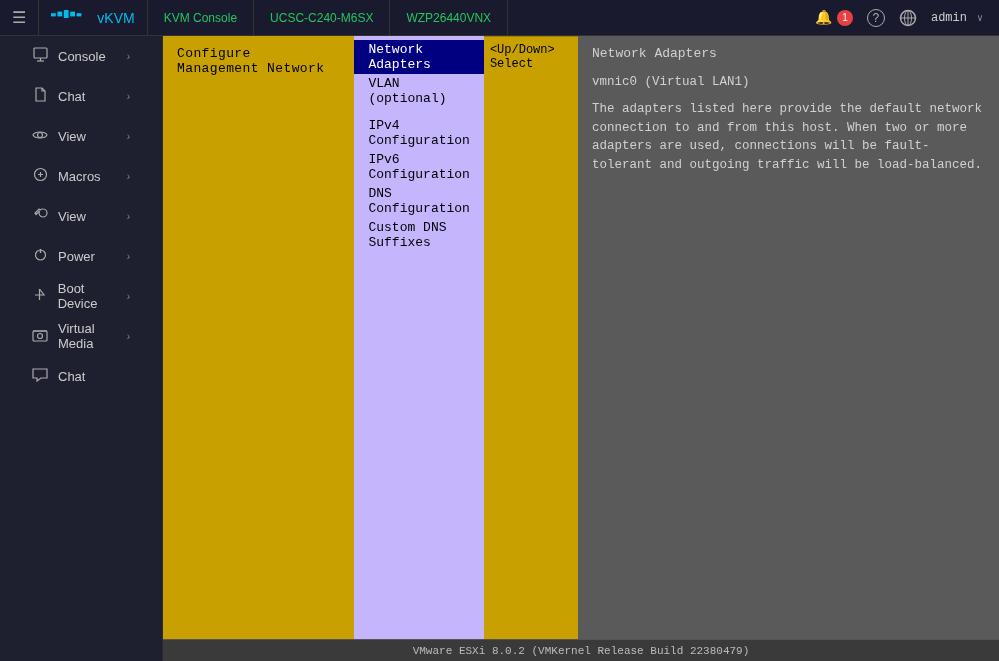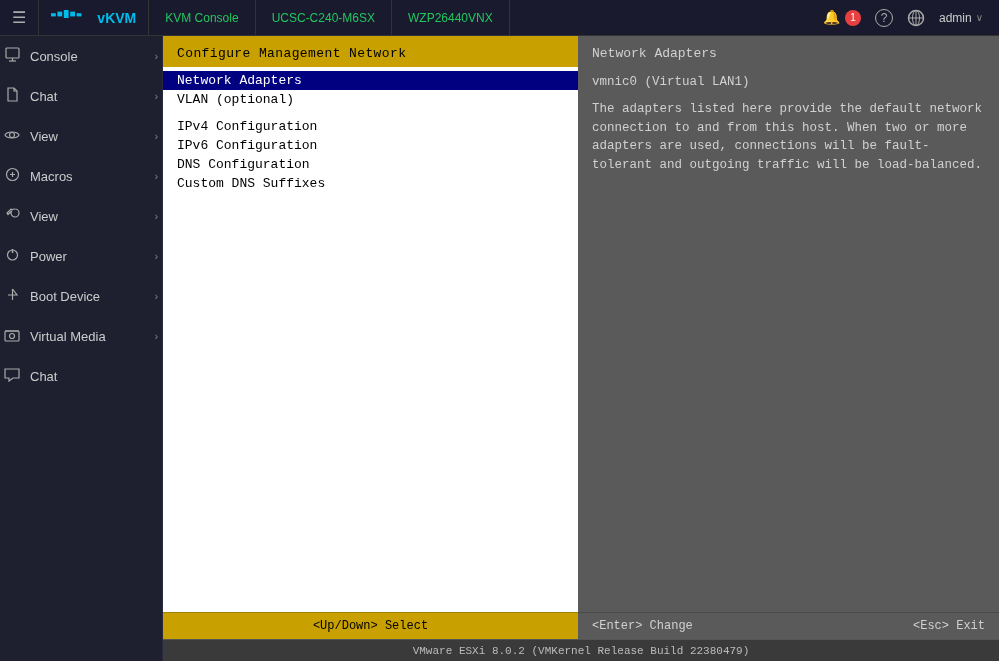--- a/index.html
+++ b/index.html
@@ -30,21 +30,21 @@
       border-right: 1px solid #333;
       height: 100%;
     }
     .cisco-logo {
       width: 40px;
       height: 18px;
     }
     .app-title {
       color: #00bceb;
       font-size: 14px;
-      font-weight: bold;
+      font-weight: normal;
       font-family: Arial, sans-serif;
     }
     .top-tabs {
       display: flex;
       align-items: center;
       height: 100%;
       flex: 1;
     }
     .top-tab {
       padding: 0 16px;
@@ -69,24 +69,24 @@
       color: #aaa;
       font-size: 14px;
       cursor: pointer;
       display: flex;
       align-items: center;
       gap: 4px;
     }
     .top-right-user {
       color: #ccc;
       font-size: 12px;
-      font-family: Liberation Sans, sans-serif;
-      display: flex;
-      align-items: center;
-      gap: 4px;
+      font-family: Liberation Mono, monospace;
+      display: flex;
+      align-items: center;
+      gap: 10px;
       text-align: center;
     }
     .hamburger-btn {
       padding: 0 12px;
       height: 100%;
       display: flex;
       align-items: center;
       color: #aaa;
       cursor: pointer;
       border-right: 1px solid #333;
@@ -105,21 +105,21 @@
       width: 163px;
       background: #1e2030;
       flex-shrink: 0;
       display: flex;
       flex-direction: column;
       border-right: 1px solid #2a2a3e;
     }
     .sidebar-item {
       display: flex;
       align-items: center;
-      padding: 0 4px;
+      padding: 0 32px;
       height: 40px;
       color: #ccc;
       font-size: 13px;
       font-family: Arial, sans-serif;
       cursor: pointer;
       justify-content: space-between;
       user-select: none;
     }
     .sidebar-item .item-left {
       display: flex;
@@ -150,23 +150,23 @@
     .kvm-screen {
       flex: 1;
       display: flex;
       overflow: hidden;
     }
 
     
     .config-panel {
       width: 415px;
       flex-shrink: 0;
-      background: #ffffff;
-      display: flex;
-      flex-direction: column;
+      background: #c4b5fd;
+      display: flex;
+      flex-direction: row;
       font-family: 'Courier New', Courier, monospace;
     }
     .config-title-bar {
       background: #c8a000;
       color: #000;
       padding: 10px 14px 6px 14px;
       font-size: 13px;
       font-weight: normal;
       letter-spacing: 0.03em;
     }
@@ -443,24 +443,20 @@
           <span>&lt;Up/Down&gt;  Select</span>
         </div>
       </div>
 
       <div class="desc-panel">
         <div class="desc-title-bar">Network Adapters</div>
         <div class="desc-content">
           <div style="margin-bottom:8px;">vmnic0 (Virtual LAN1)</div>
           <div>The adapters listed here provide the default network connection to and from this host. When two or more adapters are used, connections will be fault-tolerant and outgoing traffic will be load-balanced.</div>
         </div>
-        <div class="desc-status-bar">
-          <span>&lt;Enter&gt;  Change</span>
-          <span>&lt;Esc&gt;  Exit</span>
-        </div>
       </div>
 
     </div>
 
     <div class="bottom-bar">
       <span>VMware ESXi 8.0.2 (VMKernel Release Build 22380479)</span>
     </div>
   </div>
 
 </div>

